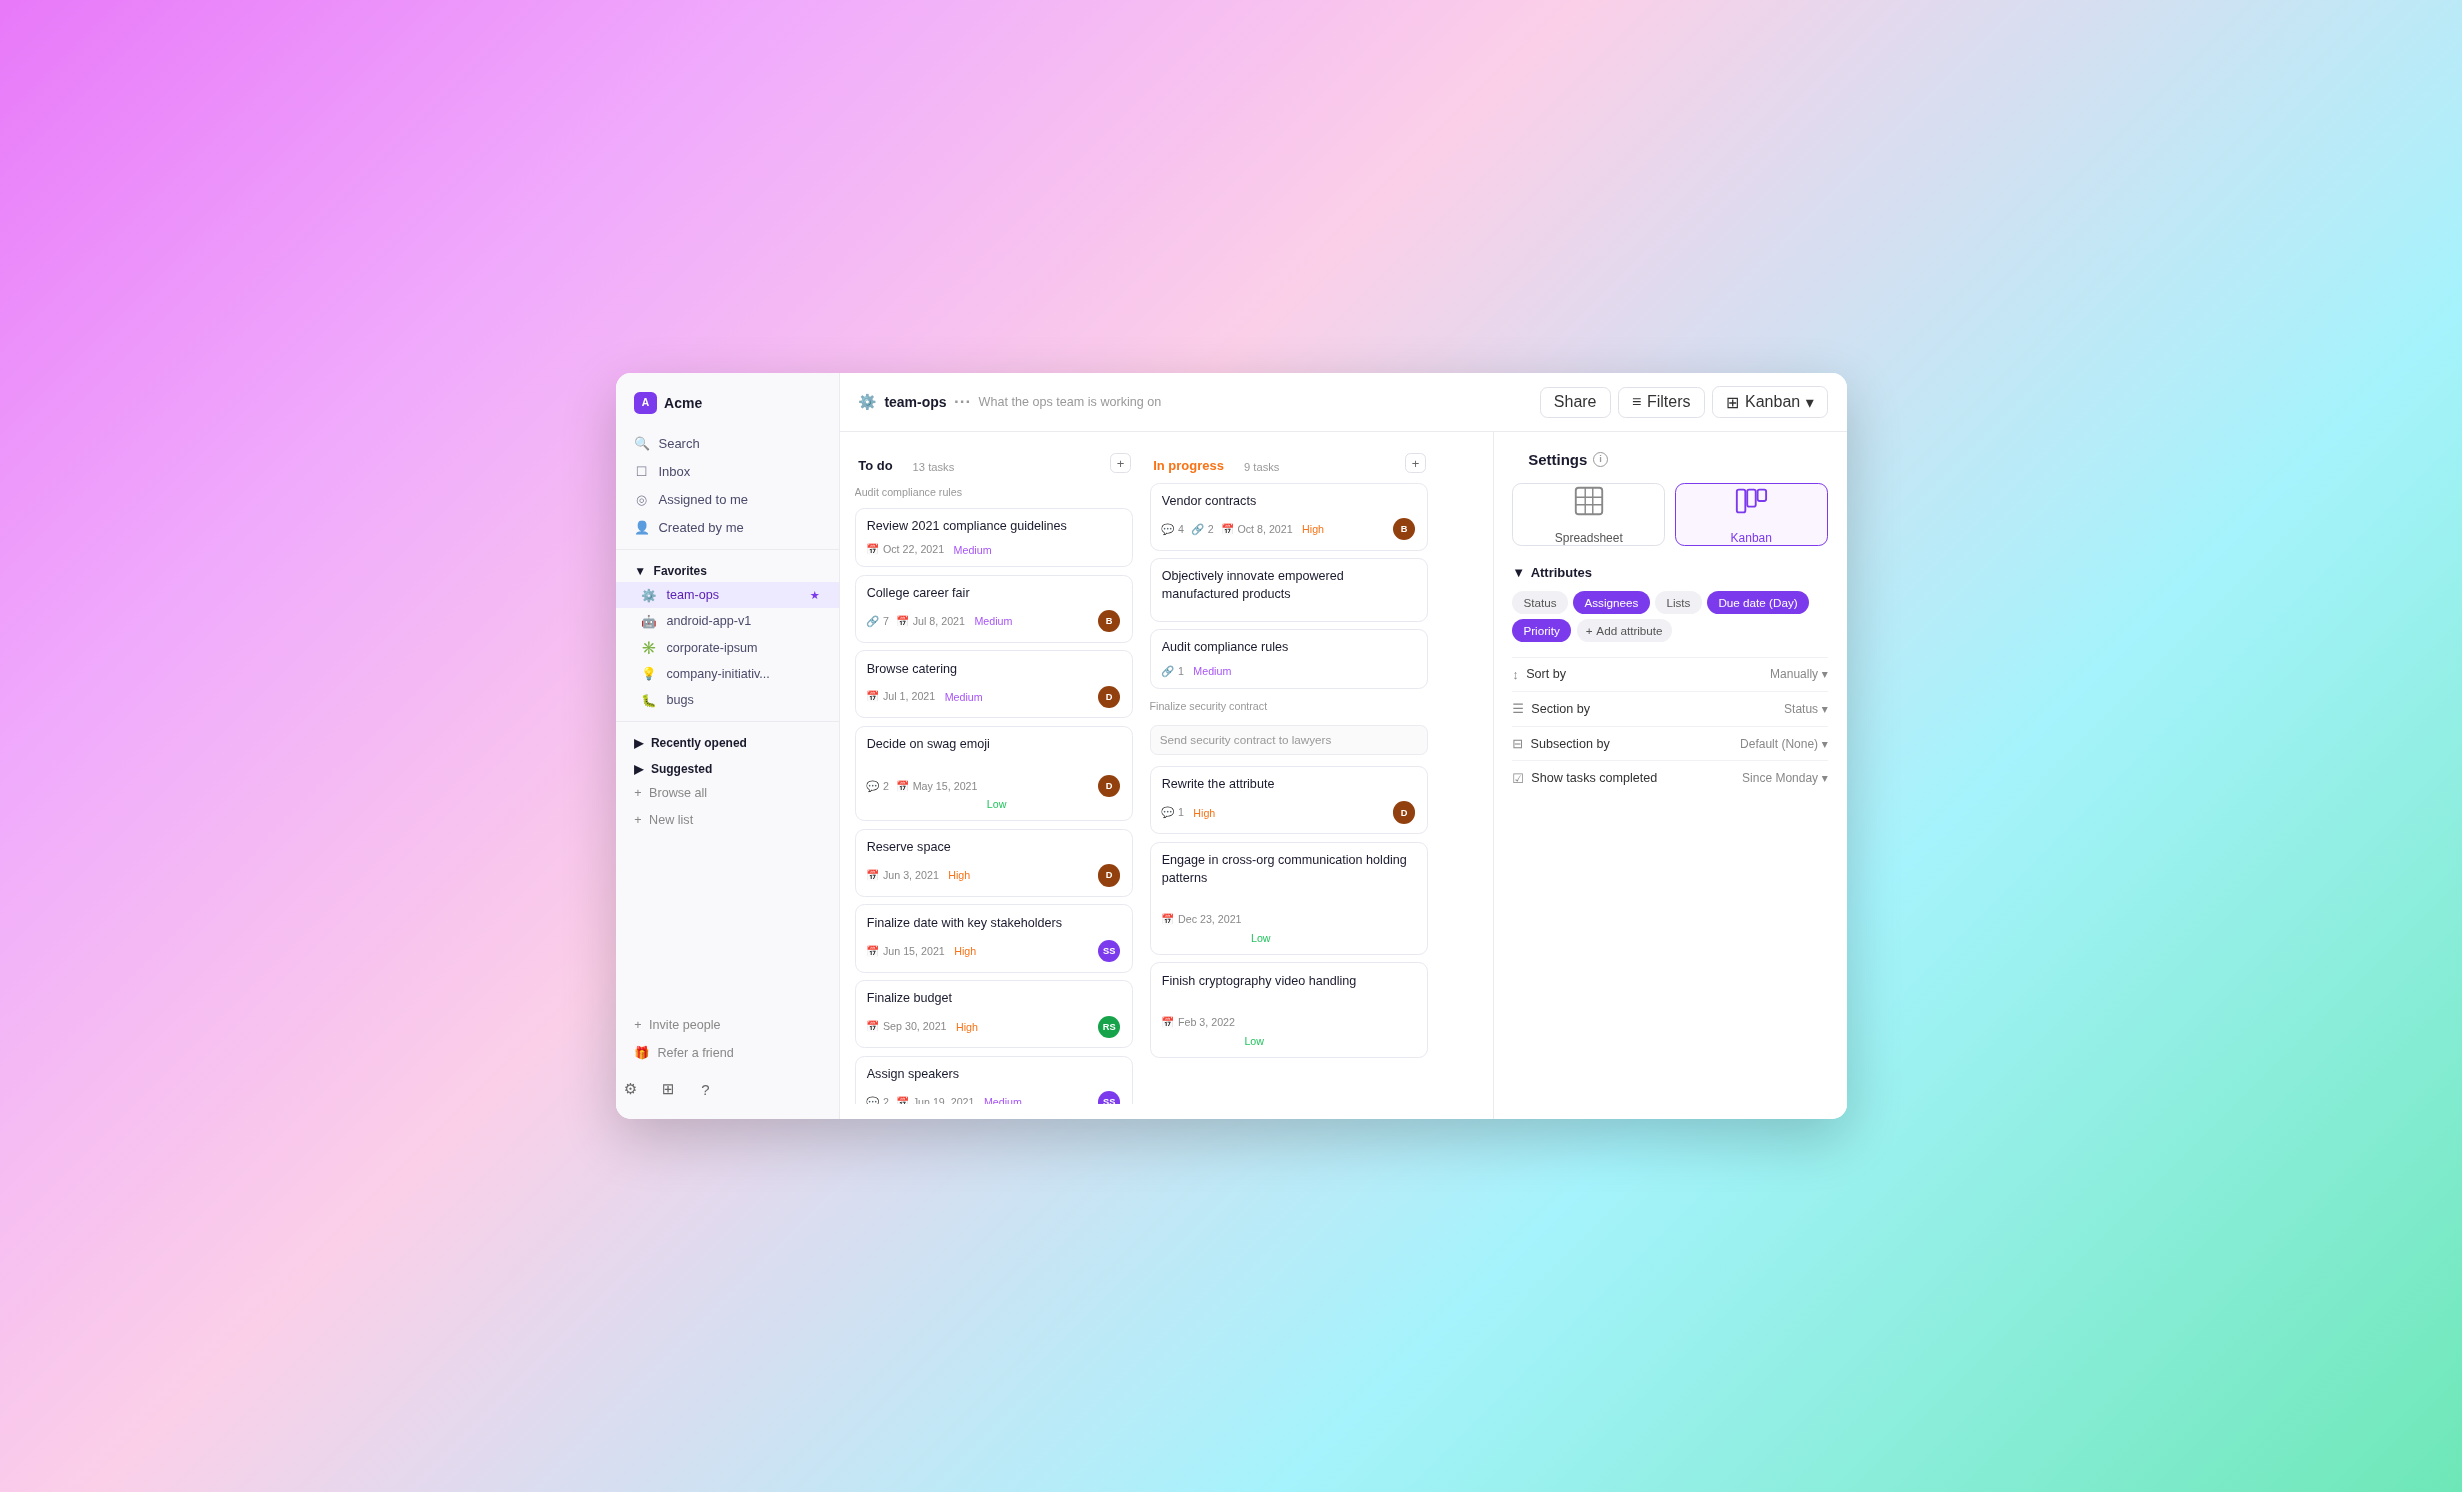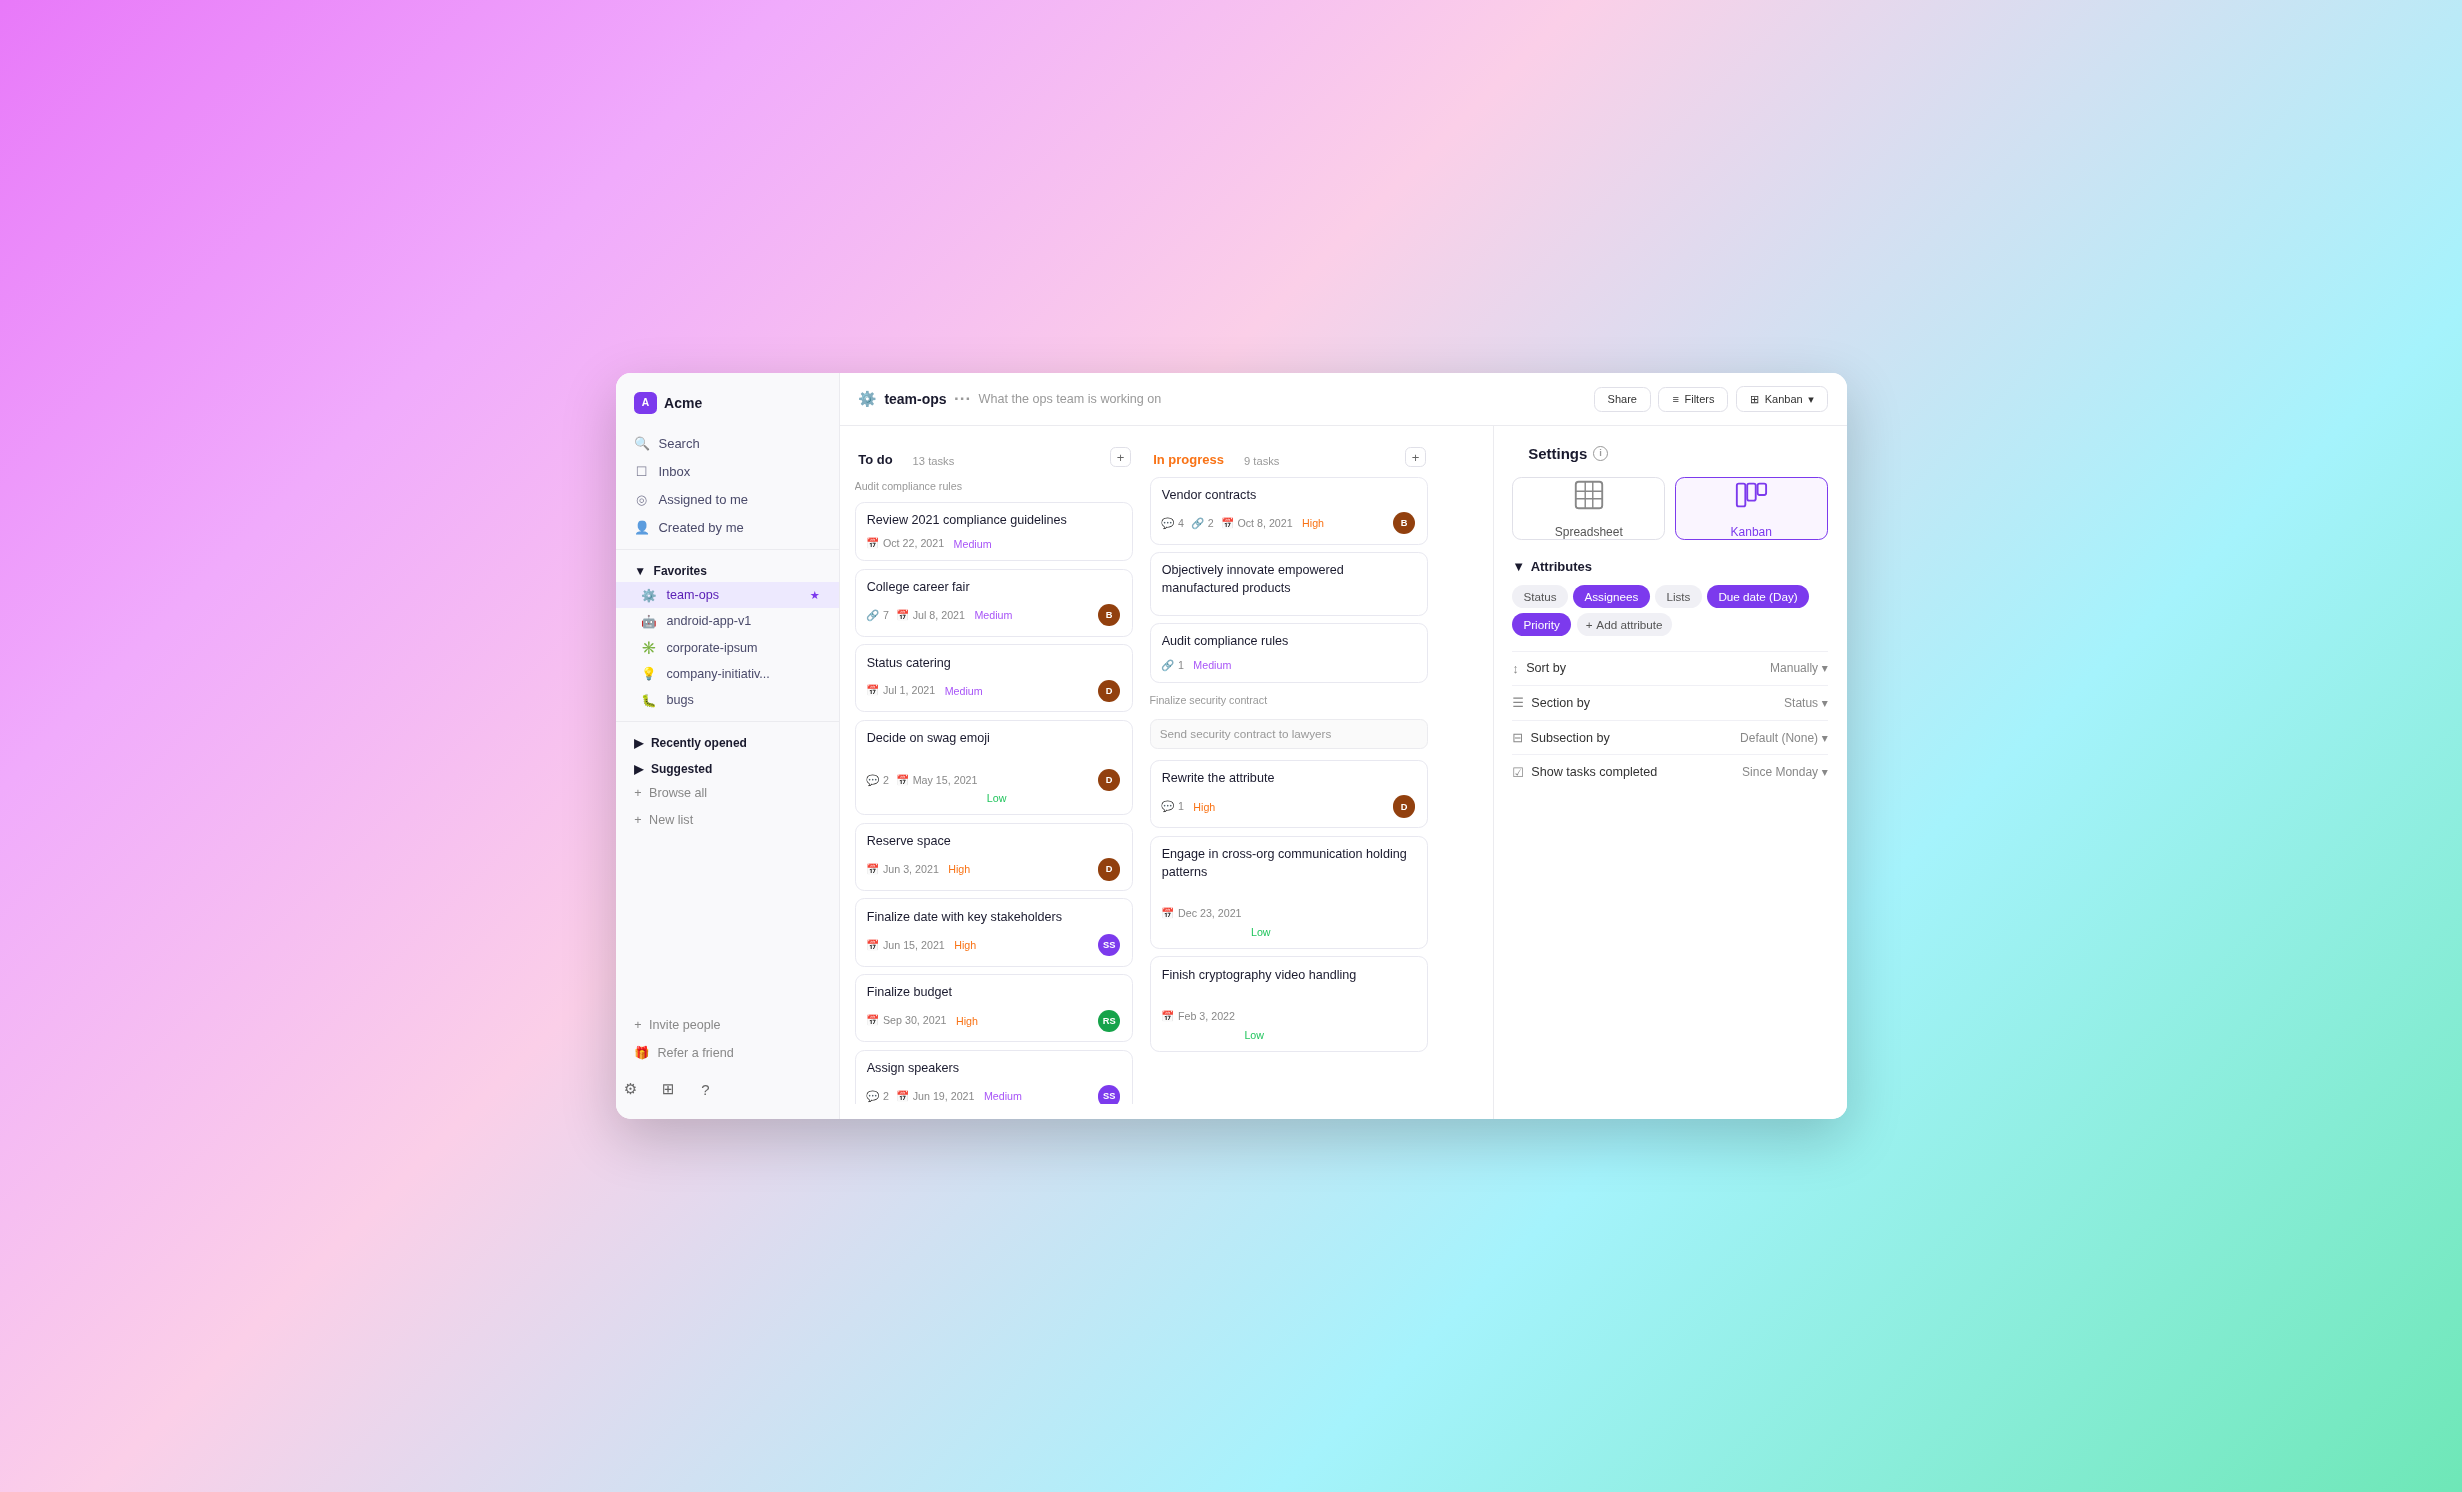--- a/index.html
+++ b/index.html
@@ -153,21 +153,21 @@
       margin-left: auto;
       display: flex;
       gap: 7.5px;
       align-items: center;
     }
     .topbar-btn {
       padding: 5.6px 13px;
       border-radius: 7.5px;
       border: 0.9px solid #e0e0e8;
       background: #fff;
-      font-size: 11px;
+      font-size: 16px;
       cursor: pointer;
       display: flex;
       align-items: center;
       gap: 5.6px;
       color: #333;
       font-weight: 500;
     }
     
     .board-area {
       flex: 1;
@@ -576,21 +576,21 @@
               <div class="card-title">College career fair</div>
               <div class="card-meta">
                 <span class="card-meta-item">🔗 7</span>
                 <span class="card-meta-item">📅 Jul 8, 2021</span>
                 <span class="priority-badge priority-medium">Medium</span>
                 <div class="card-avatar avatar-brown">B</div>
               </div>
             </div>
 
             <div class="card">
-              <div class="card-title">Status catering</div>
+              <div class="card-title">Browse catering</div>
               <div class="card-meta">
                 <span class="card-meta-item">📅 Jul 1, 2021</span>
                 <span class="priority-badge priority-medium">Medium</span>
                 <div class="card-avatar avatar-brown">D</div>
               </div>
             </div>
 
             <div class="card">
               <div class="card-title">Decide on swag emoji</div>
               <div class="card-meta">

